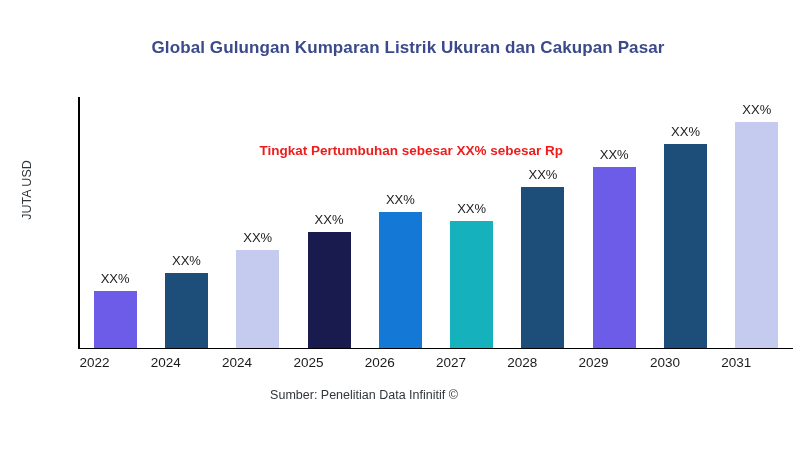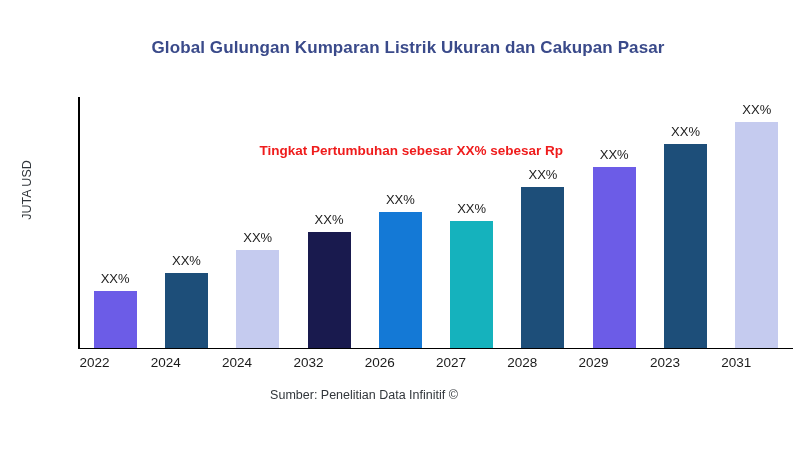--- a/index.html
+++ b/index.html
@@ -178,26 +178,26 @@
           <div class="bar-label">XX%</div>
           <div class="bar-rect" style="height: 226px; background: rgb(197, 203, 239);"></div>
         </div>
       </div>
   </div>
 
   <div class="x-tick-row" id="xticks">
       <div class="x-tick">2022</div>
       <div class="x-tick">2024</div>
       <div class="x-tick">2024</div>
-      <div class="x-tick">2032</div>
+      <div class="x-tick">2025</div>
       <div class="x-tick">2026</div>
       <div class="x-tick">2027</div>
       <div class="x-tick">2028</div>
       <div class="x-tick">2029</div>
-      <div class="x-tick">2023</div>
+      <div class="x-tick">2030</div>
       <div class="x-tick">2031</div>
     </div>
 
   <div class="growth-note">Tingkat Pertumbuhan sebesar XX% sebesar Rp</div>
 
   <div class="source-note">Sumber: Penelitian Data Infinitif ©</div>
 
 </div>
 
 </body></html>

